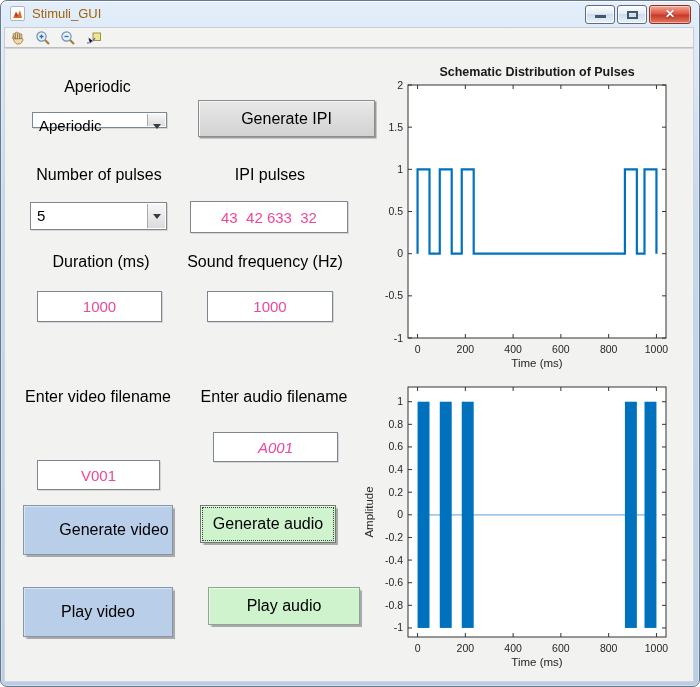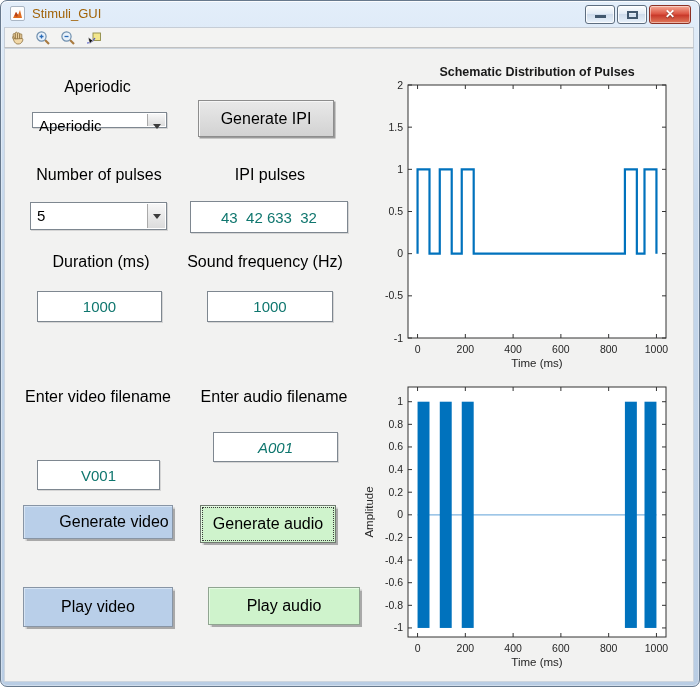--- a/index.html
+++ b/index.html
@@ -29,21 +29,21 @@
 
   .toolbar { position:absolute; left:4px; top:27px; right:6px; height:21px; background:#f3f3f2;
              border:1px solid #c6cdd6; border-bottom:1px solid #c0c0c0; display:flex; align-items:center; padding-left:4px; gap:7px; }
   .tbtn { width:18px; height:18px; display:flex; align-items:center; justify-content:center; }
 
   .content { position:absolute; left:4px; top:48px; right:6px; bottom:5px; background:#f2f2f1; border:1px solid #cdd5de; }
 
   
   .lbl { position:absolute; font-size:16px; color:#000; text-align:center; white-space:nowrap; }
   .field { position:absolute; background:#fff; border:1px solid #7e8790; font-size:15px; text-align:center;
-           color:#0f766e; font-family:"Liberation Sans", sans-serif; box-shadow:1px 1px 0 rgba(160,160,160,.35); }
+           color:#ec4899; font-family:"Liberation Sans", sans-serif; box-shadow:1px 1px 0 rgba(160,160,160,.35); }
   .combo { position:absolute; background:#fff; border:1px solid #7e8790; box-shadow:1px 1px 0 rgba(160,160,160,.35); cursor:default; }
   .combo .txt { position:absolute; left:6px; top:4px; font-size:15px; color:#000; }
   .combo .arrow { position:absolute; right:1px; top:1px; bottom:1px; width:18px;
                   background:linear-gradient(#f7f7f7,#dcdcdc); border-left:1px solid #aaa; }
   .combo .arrow:after { content:""; position:absolute; left:5px; top:10px; border:4px solid transparent; border-top:5px solid #3c3c3c; }
   .btn { position:absolute; font-size:16px; color:#000; display:flex; align-items:center; justify-content:center;
          font-family:"Liberation Sans", sans-serif; cursor:default; }
   .btn-gray  { background:linear-gradient(#e9e9e9,#d2d2d2); border:1px solid #8d8d8d;
                box-shadow:inset 1px 1px 0 #f6f6f6, 1.5px 1.5px 0 #9b9b9b; }
   .btn-blue  { background:#b9cfe9; border:1px solid #8895a5; box-shadow:inset 1px 1px 0 #d6e4f4, 1.5px 1.5px 1px #a9a9a9; }
@@ -115,43 +115,43 @@
   </div>
 </div>
 
 <div class="content"></div>
 
 <div class="lbl" style="left:30px; top:78px; width:135px;">Aperiodic</div>
 <div class="combo" style="left:32px; top:112px; width:135px; height:16px;">
   <span class="txt">Aperiodic</span>
   <span class="arrow"></span>
 </div>
-<div class="btn btn-gray" style="left:198px; top:100px; width:136px; height:37px;">Generate IPI</div>
+<div class="btn btn-gray" style="left:198px; top:100px; width:177px; height:37px;">Generate IPI</div>
 
 <div class="lbl" style="left:20px; top:166px; width:158px;">Number of pulses</div>
 <div class="lbl" style="left:195px; top:166px; width:150px;">IPI pulses</div>
 <div class="combo" style="left:30px; top:202px; width:137px; height:28px;">
   <span class="txt">5</span>
   <span class="arrow"></span>
 </div>
 <input class="field" style="left: 190px; top: 201px; width: 158px; height: 32px;" value="43  42 633  32">
 
 <div class="lbl" style="left:25px; top:253px; width:152px;">Duration (ms)</div>
 <div class="lbl" style="left:176px; top:253px; width:178px;">Sound frequency (Hz)</div>
 <input class="field" style="left: 37px; top: 291px; width: 125px; height: 31px;" value="1000">
 <input class="field" style="left: 207px; top: 291px; width: 126px; height: 31px;" value="1000">
 
 <div class="lbl" style="left:10px; top:388px; width:176px;">Enter video filename</div>
 <div class="lbl" style="left:188px; top:388px; width:172px;">Enter audio filename</div>
 <input class="field" style="left: 37px; top: 432px; width: 123px; height: 30px; margin-top: 28px;" value="V001">
 <input class="field" style="left: 213px; top: 432px; width: 125px; height: 30px; font-style: italic;" value="A001">
 
-<div class="btn btn-blue" style="left:23px; top:505px; width:150px; height:34px;padding-left:32px;">Generate video</div>
+<div class="btn btn-blue" style="left:23px; top:505px; width:150px; height:50px;padding-left:32px;">Generate video</div>
 <div class="btn btn-green focus" style="left:200px; top:505px; width:136px; height:38px;">Generate audio</div>
-<div class="btn btn-blue" style="left:23px; top:587px; width:150px; height:40px;">Play video</div>
+<div class="btn btn-blue" style="left:23px; top:587px; width:150px; height:50px;">Play video</div>
 <div class="btn btn-green" style="left:200px; top:587px; width:152px; height:38px;margin-left:8px;">Play audio</div>
 
 <svg class="chart chart-top" viewBox="0 0 325 312">
     <rect x="40" y="25" width="258" height="253" fill="#fff"></rect>
     <path d="M 49.55555555555556 193.66666666666669 L 49.55555555555556 193.66666666666669 L 49.55555555555556 109.33333333333334 L 61.5 109.33333333333334 L 61.5 193.66666666666669 L 71.77222222222223 193.66666666666669 L 71.77222222222223 109.33333333333334 L 83.71666666666667 109.33333333333334 L 83.71666666666667 193.66666666666669 L 93.75 193.66666666666669 L 93.75 109.33333333333334 L 105.69444444444444 109.33333333333334 L 105.69444444444444 193.66666666666669 L 256.91111111111115 193.66666666666669 L 256.91111111111115 109.33333333333334 L 268.85555555555555 109.33333333333334 L 268.85555555555555 193.66666666666669 L 276.5 193.66666666666669 L 276.5 109.33333333333334 L 288.44444444444446 109.33333333333334 L 288.44444444444446 193.66666666666669 L 288.44444444444446 193.66666666666669" fill="none" stroke="#0072BD" stroke-width="2.2" stroke-linejoin="miter"></path>
     <rect x="40" y="25" width="258" height="253" fill="none" stroke="#333333" stroke-width="1"></rect>
     <line x1="49.55555555555556" y1="278" x2="49.55555555555556" y2="274" stroke="#333333" stroke-width="1"></line>
     <line x1="49.55555555555556" y1="25" x2="49.55555555555556" y2="29" stroke="#333333" stroke-width="1"></line>
     <text x="49.55555555555556" y="293" text-anchor="middle" font-size="10.5" fill="#262626">0</text>
     <line x1="97.33333333333333" y1="278" x2="97.33333333333333" y2="274" stroke="#333333" stroke-width="1"></line>

